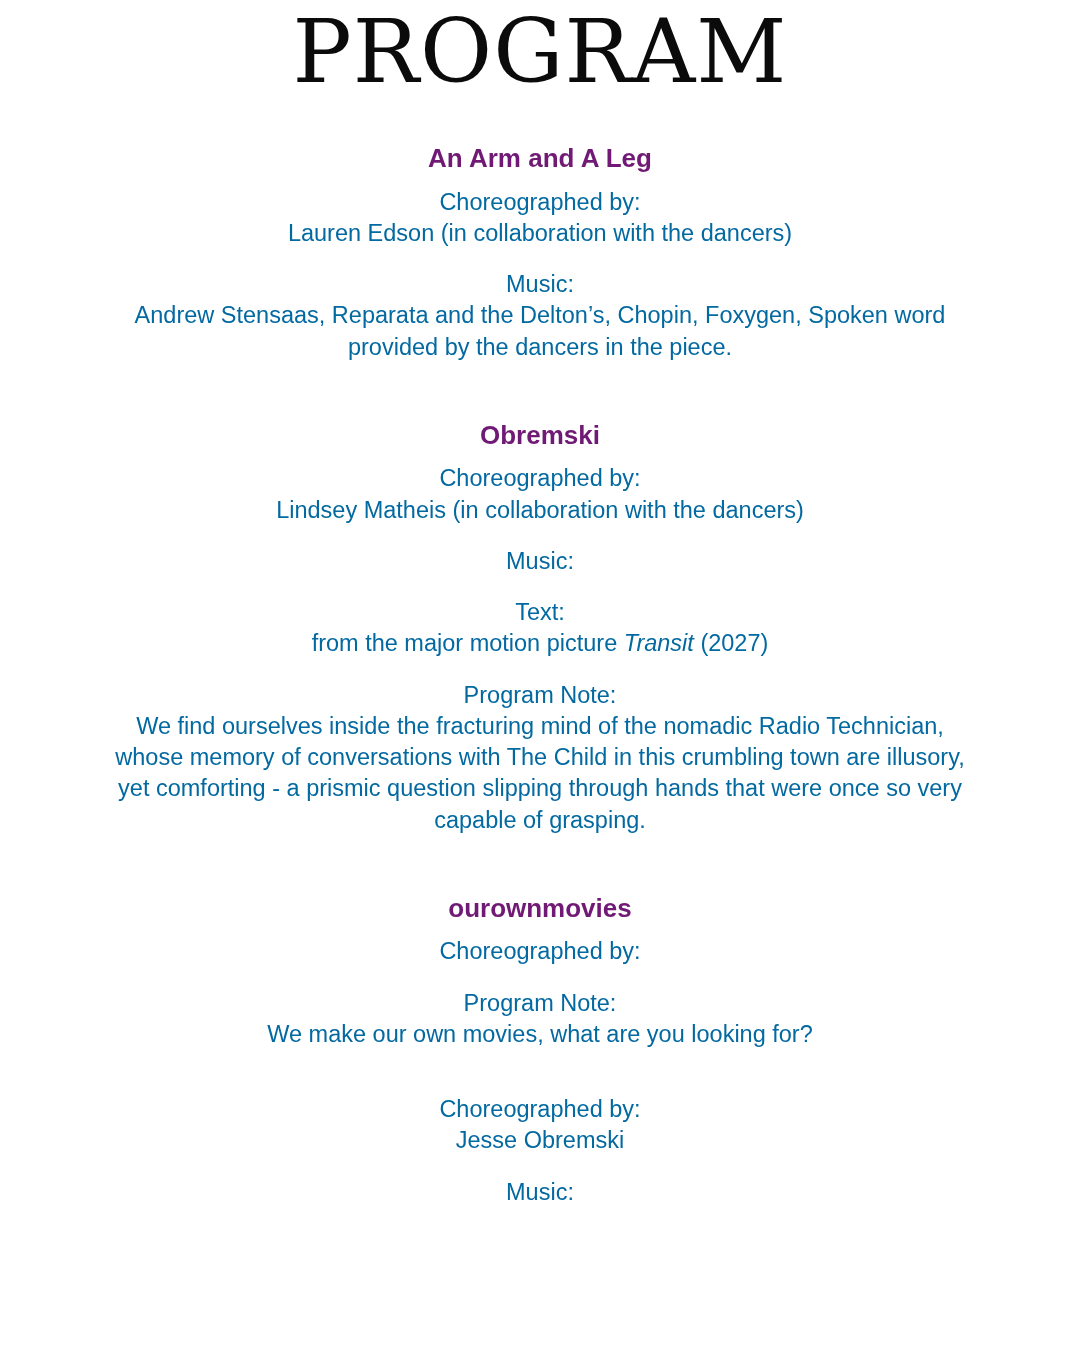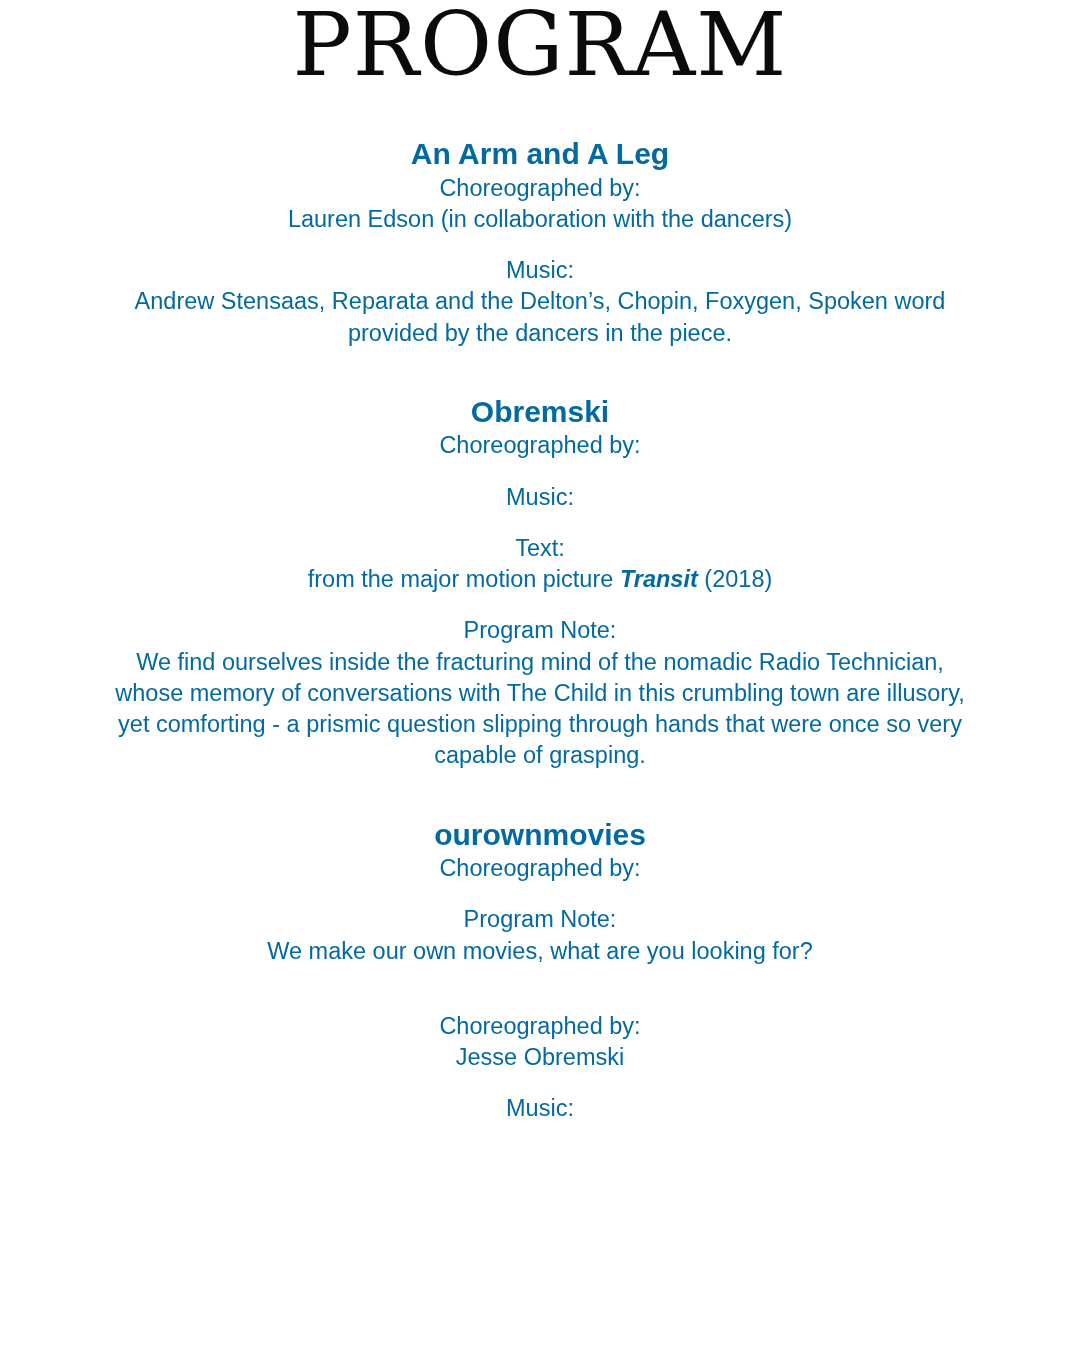--- a/index.html
+++ b/index.html
@@ -22,33 +22,33 @@
     position: relative;
   }
   .program-title {
     font-family: "DejaVu Serif", serif;
     font-weight: 400;
     font-size: 88px;
     line-height: 1.0;
     letter-spacing: 1px;
     text-align: center;
     margin: 0;
-    padding-top: 1px;
+    padding-top: 8px;
     color: #0b0b0b;
   }
   .piece {
     text-align: center;
   }
   .piece-title {
     font-family: "Liberation Sans", sans-serif;
     font-weight: bold;
-    font-size: 30px;
+    font-size: 26px;
     line-height: 1.25;
-    margin: 0;
-    color: #0369a1;
+    margin: 12px;
+    color: #701a75;
   }
   .block {
     font-family: "Liberation Sans", sans-serif;
     font-size: 23.5px;
     line-height: 1.33;
     margin: 0;
     color: #0369a1;
   }
   .block-label {
     display: block;
@@ -61,21 +61,20 @@
   .narrow {
     max-width: 900px;
     margin: 0 auto;
   }
   .narrower {
     max-width: 870px;
     margin: 0 auto;
   }
   em.title-italic {
     font-style: italic;
-    font-weight: bold;
   }
   .first-piece {
     margin-top: 46px;
   }
 </style>
 </head>
 <body>
 
 <div class="page">
 
@@ -93,29 +92,30 @@
       <span class="block-body">Andrew Stensaas, Reparata and the Delton’s, Chopin, Foxygen, Spoken word provided by the dancers in the piece.</span>
     </p>
   </section>
 
   <div class="gap-lg"></div>
 
   <section class="piece">
     <h2 class="piece-title">Obremski</h2>
     <p class="block narrow">
       <span class="block-label">Choreographed by:</span>
+      <span class="block-body">Lindsey Matheis (in collaboration with the dancers)</span>
     </p>
     <div class="gap-sm"></div>
     <p class="block narrow">
       <span class="block-label">Music:</span>
     </p>
     <div class="gap-sm"></div>
     <p class="block narrow">
       <span class="block-label">Text:</span>
-      <span class="block-body"><span>from the major motion picture </span><em class="title-italic">Transit</em><span> (2018)</span></span>
+      <span class="block-body"><span>from the major motion picture </span><em class="title-italic">Transit</em><span> (2027)</span></span>
     </p>
     <div class="gap-sm"></div>
     <p class="block narrower">
       <span class="block-label">Program Note:</span>
       <span class="block-body">We find ourselves inside the fracturing mind of the nomadic Radio Technician, whose memory of conversations with The Child in this crumbling town are illusory, yet comforting - a prismic question slipping through hands that were once so very capable of grasping.</span>
     </p>
   </section>
 
   <div class="gap-lg"></div>
 

